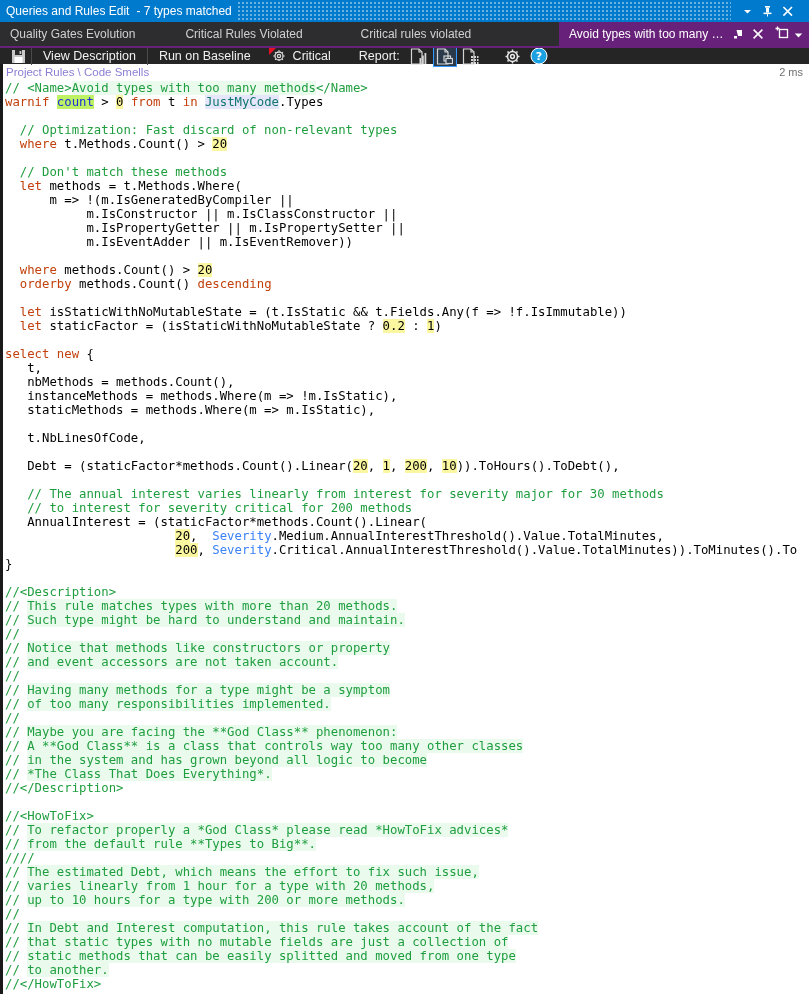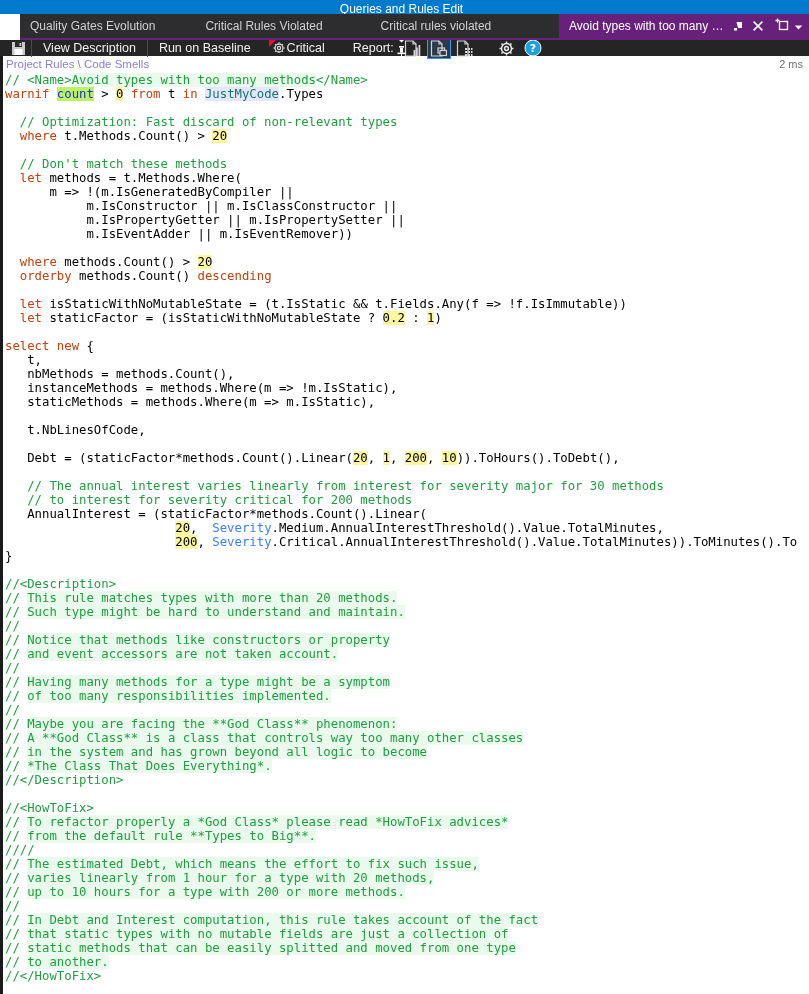--- a/index.html
+++ b/index.html
@@ -10,30 +10,29 @@
   body {
     width: 809px;
     height: 994px;
     overflow: hidden;
     font-family: "Liberation Sans", sans-serif;
     -webkit-font-smoothing: antialiased;
   }
 
   
   .titlebar {
-    height: 14px;
+    height: 22px;
     background: #007acc;
     display: flex;
     align-items: center;
     color: #ffffff;
     font-size: 12px;
     padding: 0 12px 0 6px;
     box-sizing: border-box;
     position: relative;
-    flex-direction: column;
   }
   .titlebar .title {
     white-space: nowrap;
     line-height: 18px;
   }
   .titlebar .subtitle {
     white-space: nowrap;
     line-height: 18px;
     margin-left: 7px;
   }
@@ -60,21 +59,20 @@
   .titlebar .tb-btn svg { display: block; }
 
   
   .tabstrip {
     height: 24px;
     background: #2d2d30;
     display: flex;
     align-items: stretch;
     border-bottom: 2px solid #68217a;
     position: relative;
-    margin-left: 20px;
   }
   .tab {
     display: flex;
     align-items: center;
     color: #d0d0d0;
     font-size: 12px;
     padding: 0 14px;
     white-space: nowrap;
     line-height: 24px;
   }
@@ -140,20 +138,21 @@
   .icon-slot {
     width: 24px;
     height: 26px;
     display: flex;
     align-items: center;
     justify-content: center;
   }
   .sev-badge {
     display: flex;
     align-items: center;
+    gap: 6px;
     padding: 0 12px 0 8px;
     height: 26px;
     color: #f0f0f0;
   }
   .report-label { padding: 0 6px 0 16px; color: #f0f0f0; }
   .report-ico {
     width: 24px;
     height: 22px;
     display: flex;
     align-items: center;

